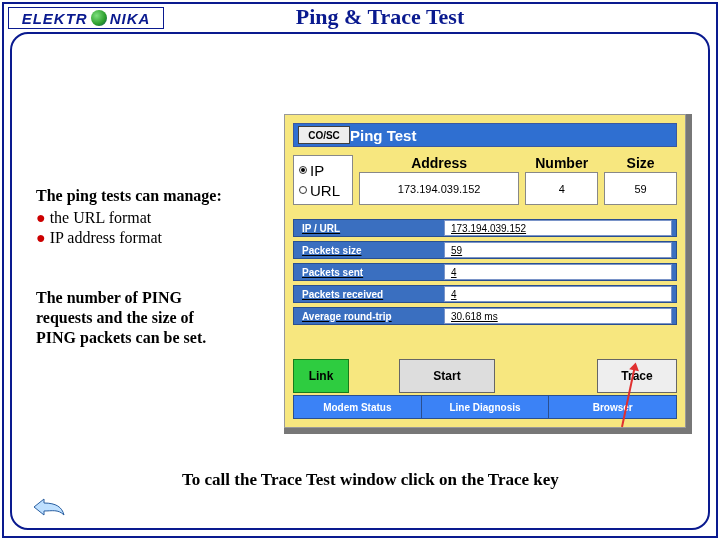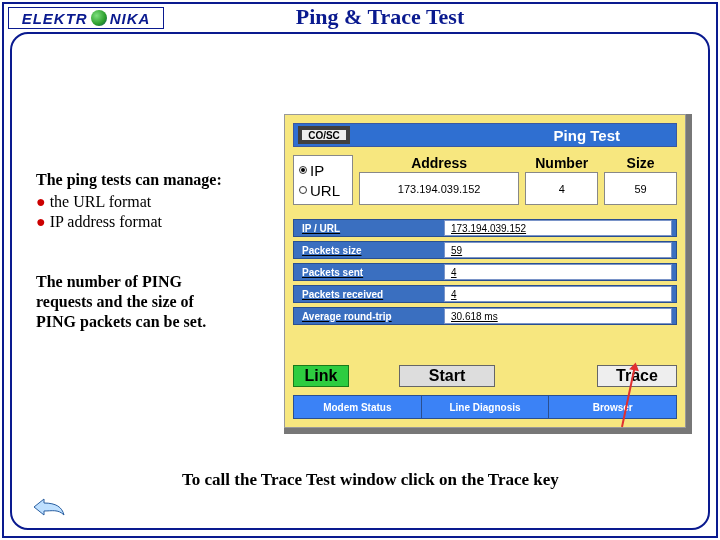--- a/index.html
+++ b/index.html
@@ -37,21 +37,21 @@
     font-weight: bold; font-size: 22px; color: #0a1a8f;
     padding-right: 120px;
   }
   .frame {
     position: absolute; left: 6px; right: 6px; top: 28px; bottom: 6px;
     border: 2px solid #0a1a8f;
     border-radius: 18px;
     background: #fff;
   }
   .lefttext {
-    position: absolute; left: 24px; top: 136px; width: 240px;
+    position: absolute; left: 24px; top: 152px; width: 240px;
     font-size: 16px; color: #000; line-height: 1.25;
   }
   .lefttext .hd { font-weight: bold; }
   .lefttext ul { list-style: none; margin: 2px 0 0 0; }
   .lefttext li::before { content: "● "; color: #c00; }
   .para2 { margin-top: 40px; font-weight: bold; }
   .footnote {
     position: absolute; left: 170px; bottom: 38px;
     font-weight: bold; font-size: 17px; color: #000;
   }
@@ -72,26 +72,26 @@
     border: 1px solid #999;
     font-family: Arial, sans-serif; font-size: 11px; color: #000;
   }
   .devtitlebar {
     position: absolute; left: 8px; right: 8px; top: 8px; height: 24px;
     background: #2f6fd1; border: 1px solid #3a58a0;
     display: flex; align-items: center;
   }
   .cosc {
     width: 52px; height: 18px; margin-left: 4px;
-    background: #eee; border: 4px solid #404040;
+    background: #eee; border: 1px solid #404040;
     display: flex; align-items: center; justify-content: center;
     font-size: 10px; font-weight: bold;
   }
   .devtitle {
-    flex: 1; text-align: right; color: #fff; font-weight: bold; font-size: 15px;
+    flex: 1; text-align: left; color: #fff; font-weight: bold; font-size: 15px;
     padding-right: 56px;
   }
   .formrow {
     position: absolute; left: 8px; right: 8px; top: 40px; height: 50px;
     display: flex; gap: 6px;
   }
   .ipurl {
     width: 60px; background: #fff; border: 1px solid #888;
     display: flex; flex-direction: column; justify-content: center; gap: 3px;
     padding: 4px 5px; font-size: 15px;
@@ -123,21 +123,21 @@
     flex:1; height: 16px; margin: 0 4px 0 0; background:#fff; border:1px solid #7a94c8;
     display:flex;align-items:center;padding-left:6px; font-size:10px;
   }
   .btnbar {
     position: absolute; left: 8px; right: 8px; bottom: 38px; height: 26px;
     display: flex; gap: 30px; align-items: center;
   }
   .btn {
     height: 22px; border: 1px solid #666; background: #ddd;
     display:flex;align-items:center;justify-content:center;
-    font-size: 16px; font-weight: bold; padding: 4px 12px;
+    font-size: 12px; font-weight: bold; padding: 16px 12px;
   }
   .btn.link { background:#2ecc40;color:#000;border-color:#1a7a1a; width:56px;}
   .btn.start { width: 96px; margin-left: 20px; }
   .btn.trace { margin-left:auto; width:80px; background:#eee; }
   .bbar {
     position:absolute; left:8px; right:8px; bottom:8px; height:24px;
     background:#3b82f6; border:1px solid #2a4f90;
     display:flex;
   }
   .bbar .bcell {

